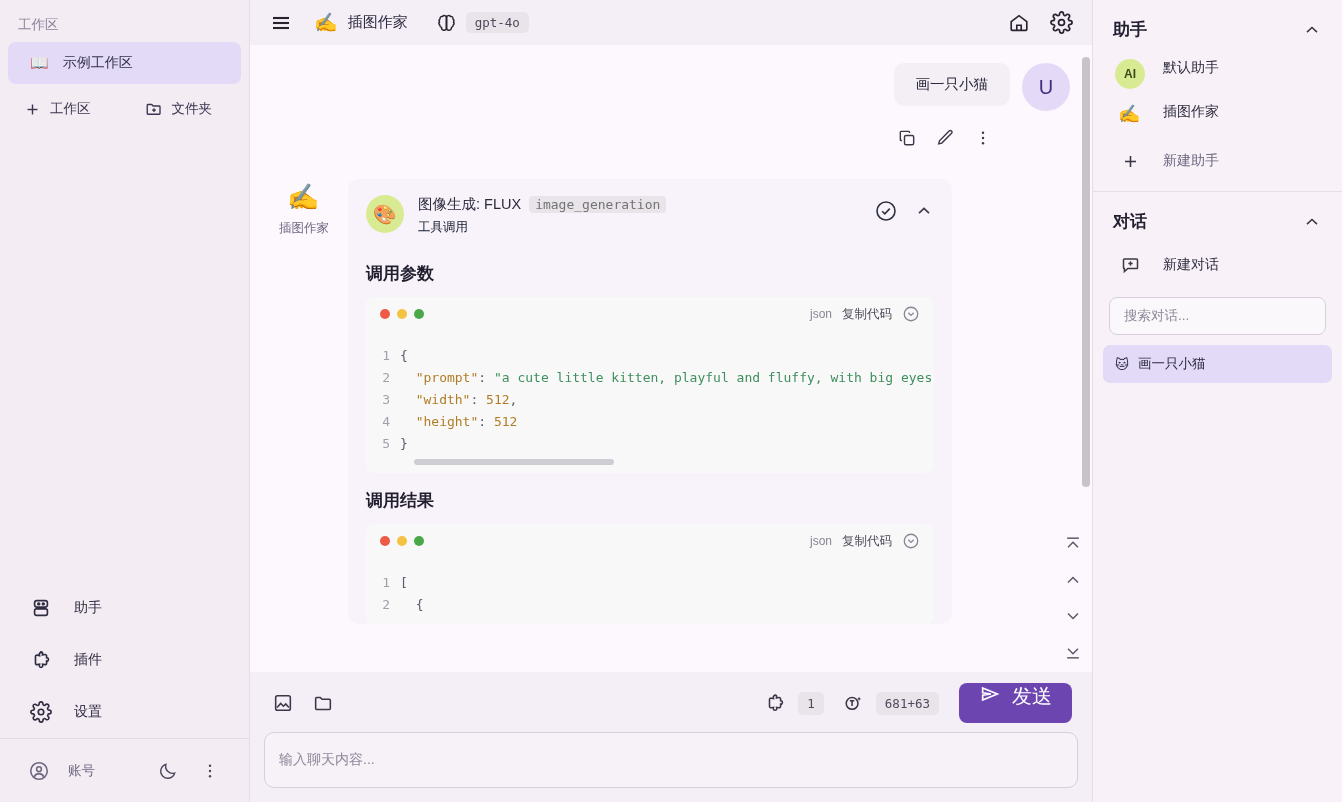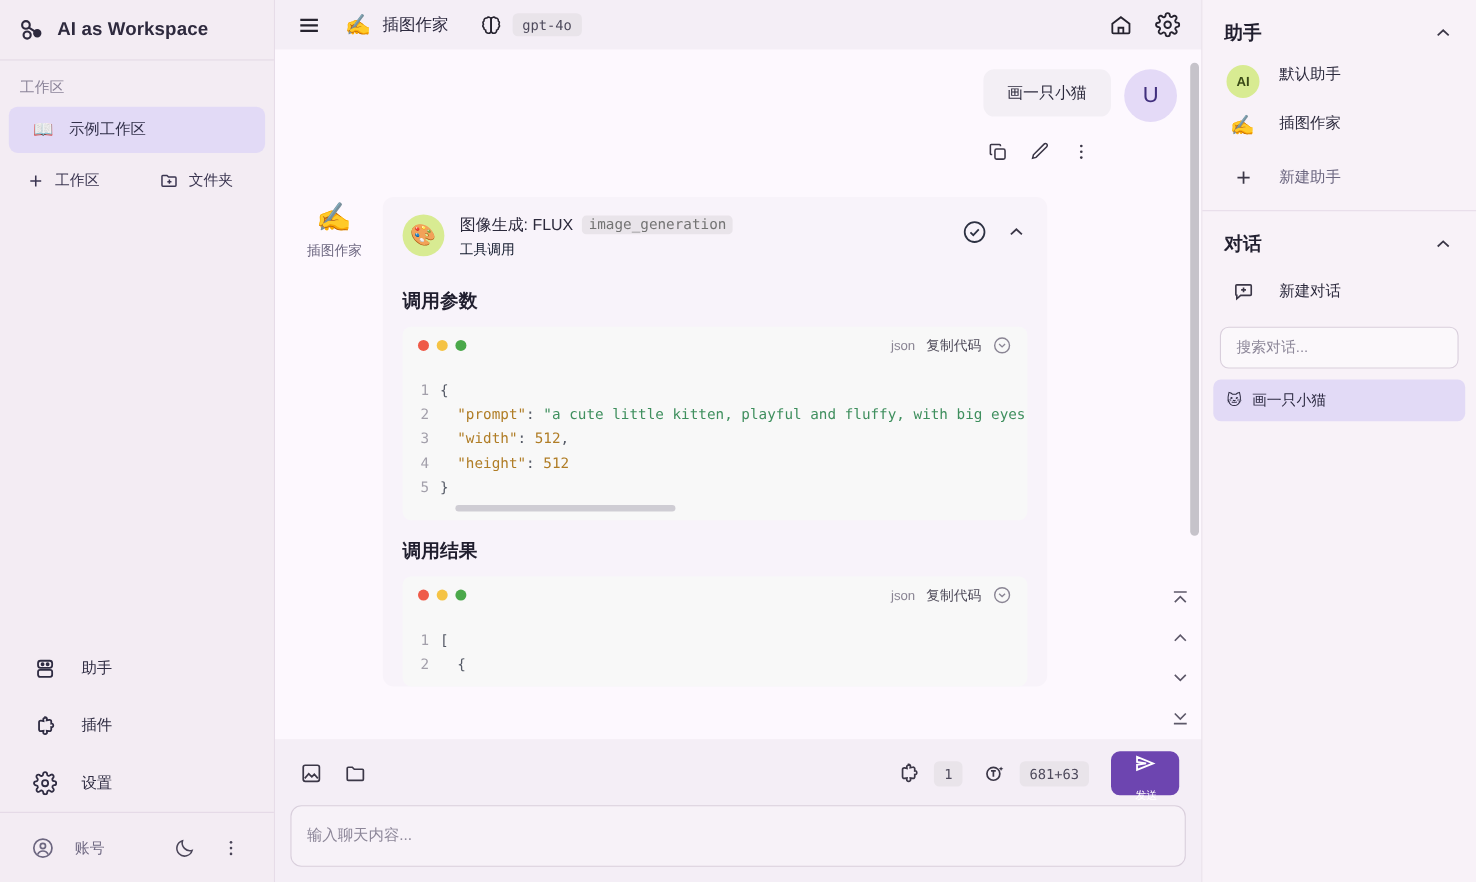--- a/index.html
+++ b/index.html
@@ -182,22 +182,22 @@
   
   .composer { background: #f4eef6; padding: 10px 14px 14px 14px; }
   .composer-tools { display: flex; align-items: center; gap: 14px; height: 42px; padding: 0 6px; }
   .comp-right { margin-left: auto; display: flex; align-items: center; gap: 10px; }
   .chip {
     background: #e9e4ea; border-radius: 5px; padding: 4px 9px;
     font-size: 12.5px; color: #4e4a5c; font-family: "DejaVu Sans Mono","Liberation Mono",monospace;
   }
   .send-btn {
     background: #6d45b0; color: #fff; border-radius: 8px; height: 40px;
-    display: flex; align-items: flex-end; gap: 11px; padding: 0 20px;
-    font-size: 10px; cursor: pointer; margin-left: 10px; flex-direction: column;
+    display: flex; align-items: flex-start; gap: 11px; padding: 0 20px;
+    font-size: 20px; cursor: pointer; margin-left: 10px;
   }
   .input-box {
     margin-top: 8px; background: #f7f2f8; border: 1px solid #d9cfdc;
     border-radius: 10px; height: 56px; display: flex; align-items: center;
     padding: 0 14px; font-size: 14px; color: #8d8799;
   }
 
   
   .right-sidebar {
     width: 250px; flex: 0 0 250px; height: 802px; background: #f8f2f8;
@@ -234,31 +234,20 @@
     font-size: 13.5px; color: #2b2940; cursor: pointer;
   }
   svg { display: block; }
 </style>
 </head>
 <body>
 
 <div class="app">
 
   <aside class="left-sidebar">
-    <div class="brand">
-      <span>
-        <svg width="26" height="26" viewBox="0 0 24 24" fill="none" stroke="#2e2a3e" stroke-width="1.8">
-          <circle cx="7" cy="8" r="3.2"></circle>
-            <circle cx="8" cy="16.5" r="3"></circle>
-          <circle cx="16.5" cy="15" r="2.6" fill="#2e2a3e"></circle>
-          <line x1="9.5" y1="10.2" x2="14.4" y2="13.4"></line>
-        </svg>
-      </span>
-      <span class="brand-title">AI as Workspace</span>
-    </div>
 
     <div class="ws-section-label">工作区</div>
 
     <div class="ws-item active">
       <span style="font-size:15px;">📖</span>
       <span>示例工作区</span>
     </div>
 
     <div class="ws-actions">
       <div class="ws-action">

